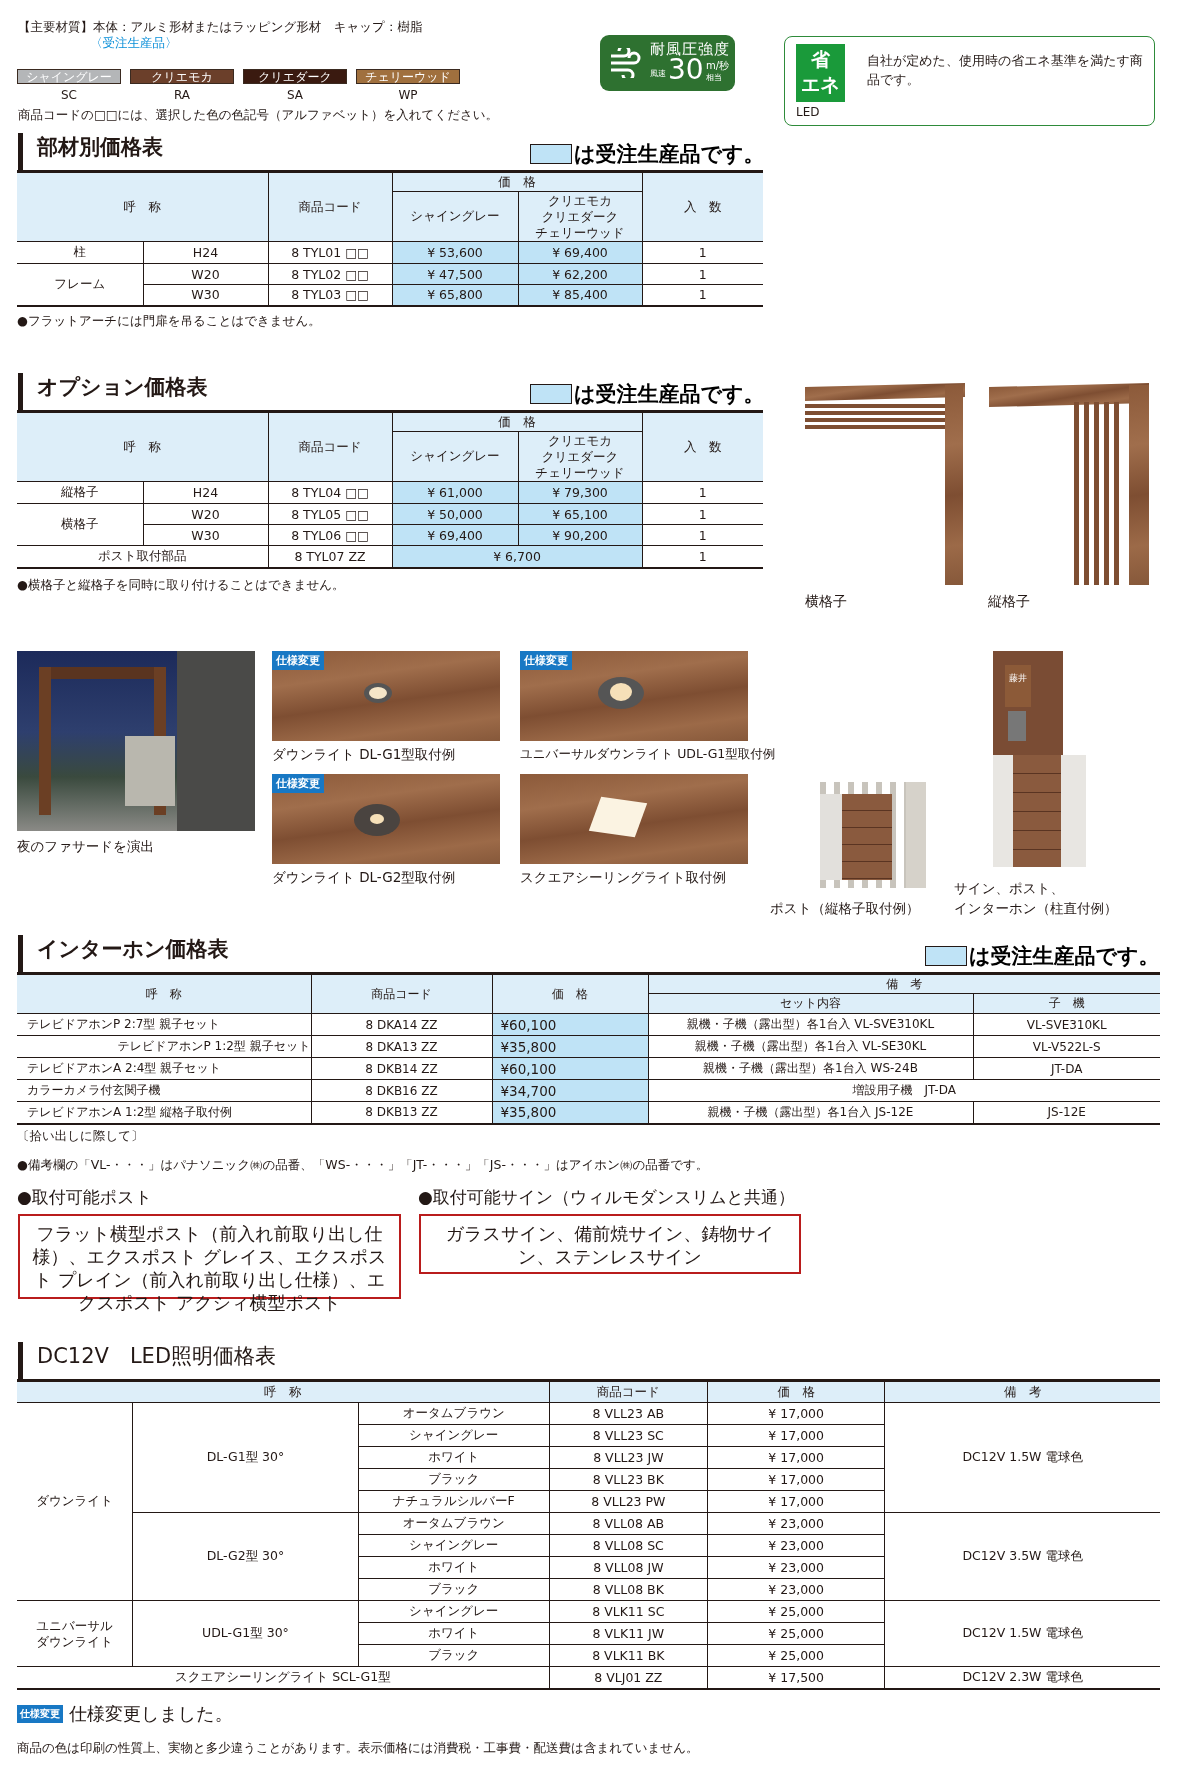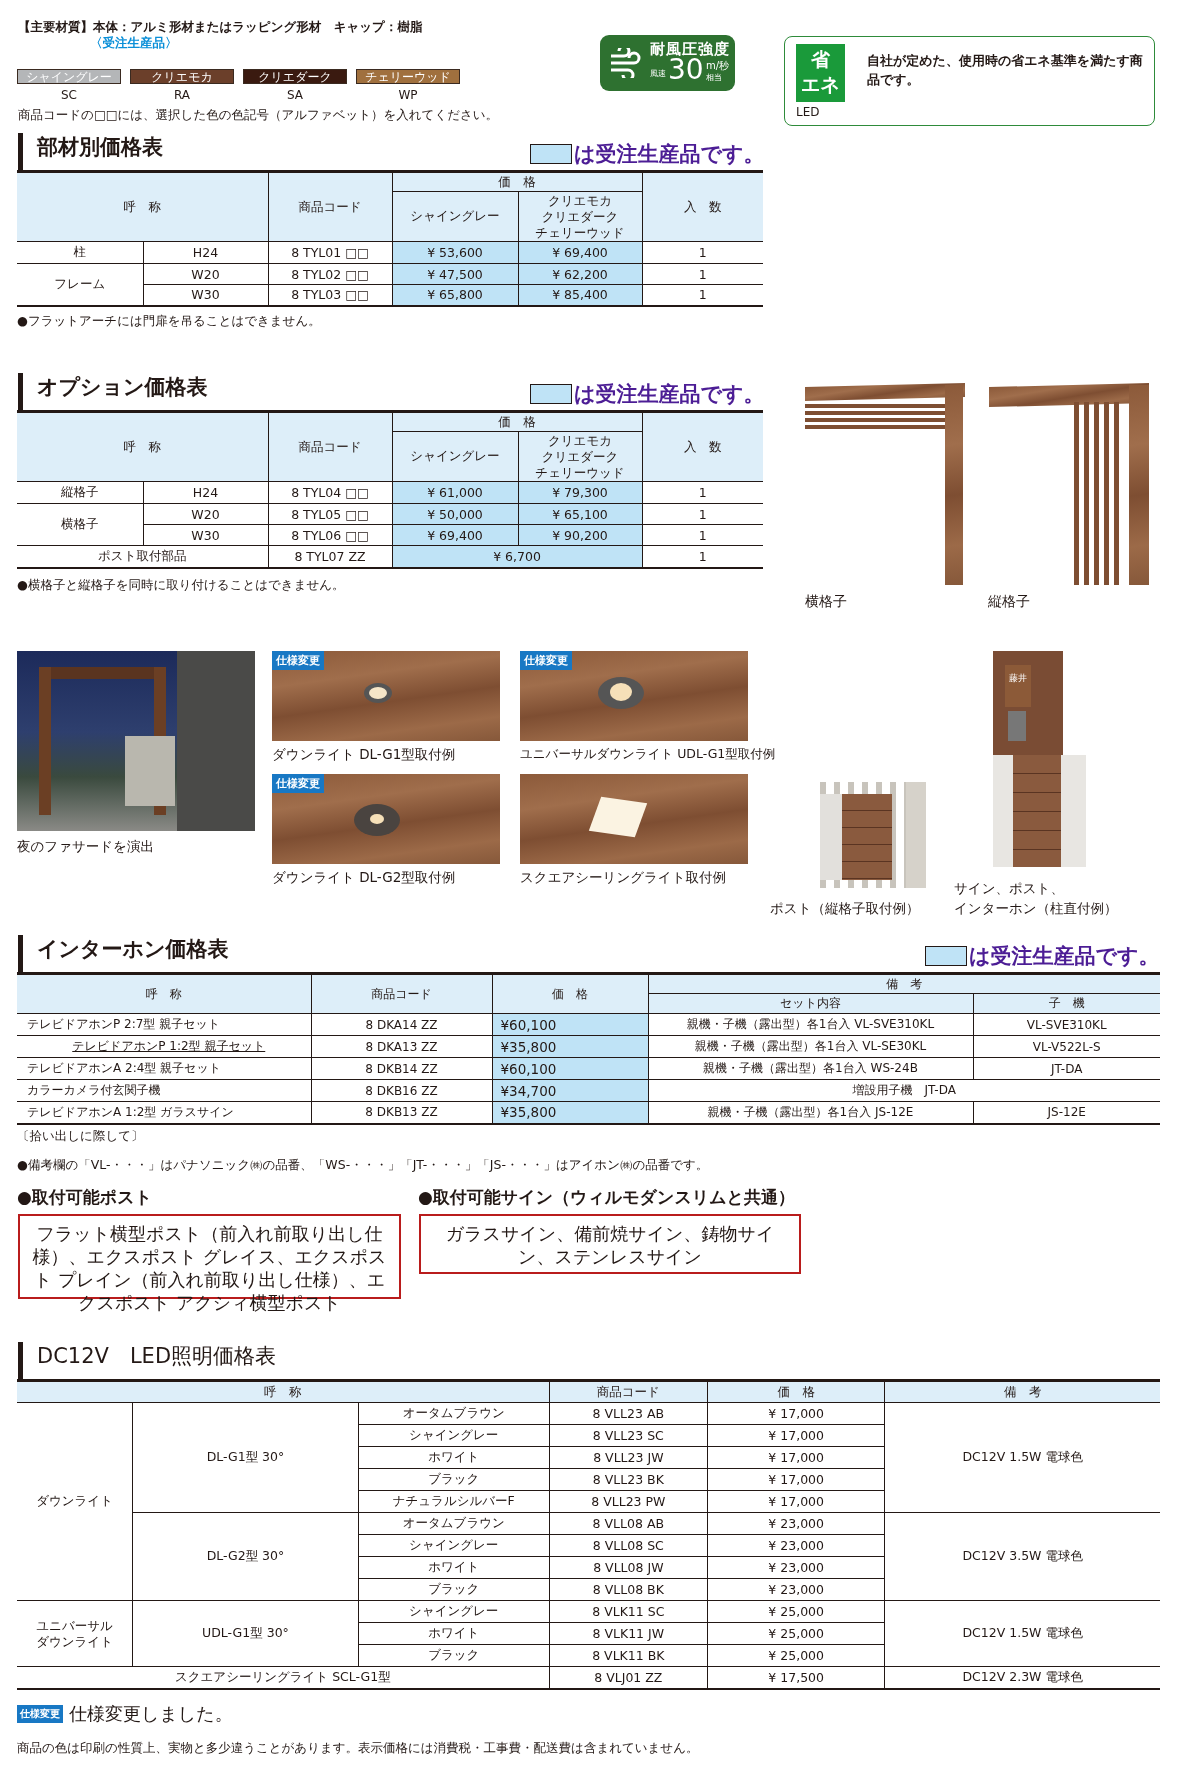--- a/index.html
+++ b/index.html
@@ -1,33 +1,33 @@
 <!DOCTYPE html>
 <html><head>
 <meta charset="utf-8">
 <style>
   * { box-sizing: border-box; margin: 0; padding: 0; }
   body { width: 1177px; height: 1773px; background: #fff; font-family: "DejaVu Sans", "Liberation Sans", sans-serif; color: #231815; position: relative; overflow: hidden; }
   .abs { position: absolute; }
   .t12 { font-size: 12.5px; }
-  .bold { font-weight: bold; }
+  .bold { font-weight: normal; }
   .blue { color: #0a8fd8; }
 
   
   .chip { position: absolute; height: 15px; width: 104px; color: #fff; font-size: 12px; text-align: center; line-height: 15px; border: 1px solid #3a2a20; }
   .chipcode { position: absolute; width: 104px; text-align: center; font-size: 12px; top: 88px; }
 
   
   .wind { left: 600px; top: 35px; width: 135px; height: 56px; background: #2e7130; border-radius: 9px; color: #fff; }
   .eco-box { left: 784px; top: 36px; width: 371px; height: 90px; border: 1.5px solid #2e8b3a; border-radius: 8px; }
   .eco-tile { position: absolute; left: 11px; top: 7px; width: 49px; height: 58px; background: #1a9a3a; color: #fff; font-weight: bold; text-align: center; font-size: 19px; line-height: 25px; padding-top: 3px; }
 
   
   .sec-title { position: absolute; left: 18px; border-left: 5px solid #231815; padding-left: 14px; font-size: 21px; font-weight: bold; line-height: 28px; height: 38px; }
-  .made-note { position: absolute; font-size: 21px; color: #4c1d95; font-weight: bold; display: flex; align-items: center; }
+  .made-note { position: absolute; font-size: 21px; color: #000000; font-weight: bold; display: flex; align-items: center; }
   .made-note .sw { display: inline-block; width: 42px; height: 20px; background: #bfe3f6; border: 1.5px solid #231815; margin-right: 2px; }
 
   table { border-collapse: collapse; position: absolute; font-size: 12.5px; }
   th { background: #ddeef9; font-weight: normal; text-align: center; }
   td { text-align: center; }
   .tbl th, .tbl td { border: 1px solid #231815; border-left: 1px solid #231815; }
   .tbl { border-top: 3px solid #231815; border-bottom: 2px solid #231815; }
   .tbl tr > *:first-child { border-left: none; }
   .tbl tr > *:last-child { border-right: none; }
   .hl { background: #bfe3f6; }
@@ -292,41 +292,41 @@
     <th>子　機</th>
   </tr>
   <tr style="height:22px;">
     <td style="text-align:left;padding-left:10px;">テレビドアホンP 2:7型 親子セット</td>
     <td>8 DKA14 ZZ</td>
     <td class="hl" style="text-align:left;padding-left:8px;font-size:13.5px;">¥60,100</td>
     <td>親機・子機（露出型）各1台入 VL-SVE310KL</td>
     <td>VL-SVE310KL</td>
   </tr>
   <tr style="height:22px;">
-    <td style="text-align:center;padding-left:10px;text-decoration:underline;">テレビドアホンP 1:2型 親子セット</td>
+    <td style="text-align:right;padding-left:10px;">テレビドアホンP 1:2型 親子セット</td>
     <td>8 DKA13 ZZ</td>
     <td class="hl" style="text-align:left;padding-left:8px;font-size:13.5px;">¥35,800</td>
     <td>親機・子機（露出型）各1台入 VL-SE30KL</td>
     <td>VL-V522L-S</td>
   </tr>
   <tr style="height:22px;">
     <td style="text-align:left;padding-left:10px;">テレビドアホンA 2:4型 親子セット</td>
     <td>8 DKB14 ZZ</td>
     <td class="hl" style="text-align:left;padding-left:8px;font-size:13.5px;">¥60,100</td>
     <td>親機・子機（露出型）各1台入 WS-24B</td>
     <td>JT-DA</td>
   </tr>
   <tr style="height:22px;">
     <td style="text-align:left;padding-left:10px;">カラーカメラ付玄関子機</td>
     <td>8 DKB16 ZZ</td>
     <td class="hl" style="text-align:left;padding-left:8px;font-size:13.5px;">¥34,700</td>
     <td colspan="2">増設用子機　JT-DA</td>
   </tr>
   <tr style="height:22px;">
-    <td style="text-align:left;padding-left:10px;">テレビドアホンA 1:2型 ガラスサイン</td>
+    <td style="text-align:left;padding-left:10px;">テレビドアホンA 1:2型 縦格子取付例</td>
     <td>8 DKB13 ZZ</td>
     <td class="hl" style="text-align:left;padding-left:8px;font-size:13.5px;">¥35,800</td>
     <td>親機・子機（露出型）各1台入 JS-12E</td>
     <td>JS-12E</td>
   </tr>
 </tbody>
   </table>
 <div class="abs t12" style="left:17px;top:1128px;">〔拾い出しに際して〕</div>
 <div class="abs t12" style="left:17px;top:1157px;">●備考欄の「VL-・・・」はパナソニック㈱の品番、「WS-・・・」「JT-・・・」「JS-・・・」はアイホン㈱の品番です。</div>
 

